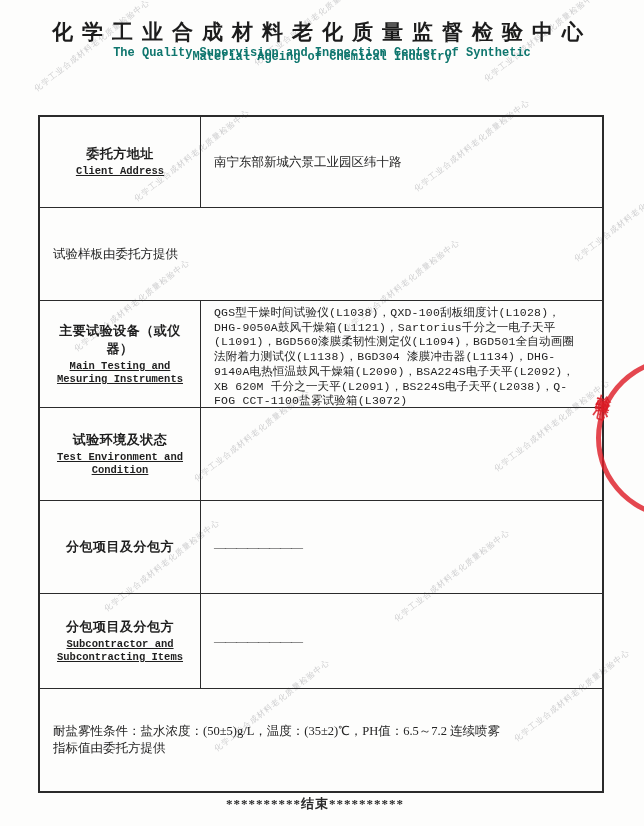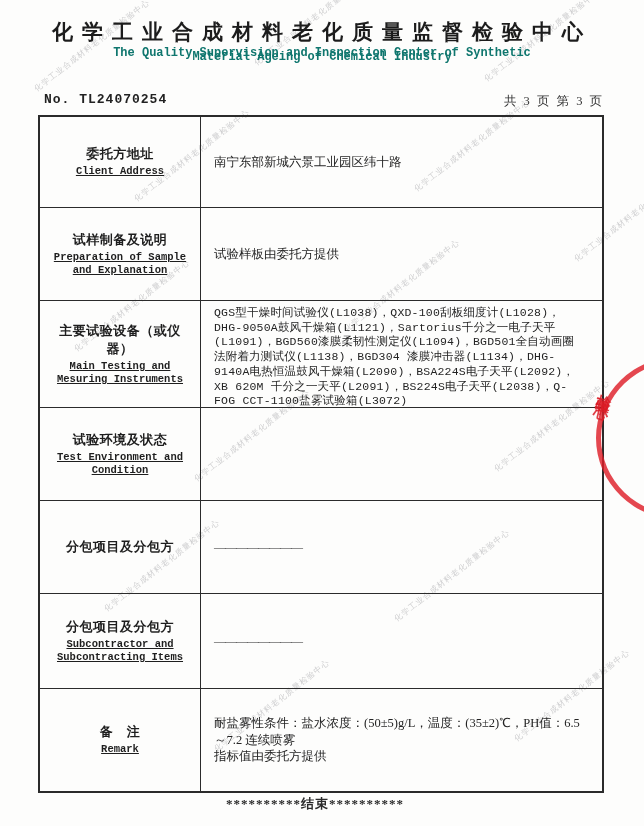--- a/index.html
+++ b/index.html
@@ -170,42 +170,34 @@
   <div class="wm" style="left:480px;top:420px">化学工业合成材料老化质量检验中心</div>
   <div class="wm" style="left:90px;top:560px">化学工业合成材料老化质量检验中心</div>
   <div class="wm" style="left:380px;top:570px">化学工业合成材料老化质量检验中心</div>
   <div class="wm" style="left:200px;top:700px">化学工业合成材料老化质量检验中心</div>
   <div class="wm" style="left:500px;top:690px">化学工业合成材料老化质量检验中心</div>
 
   <div class="title-cn">化学工业合成材料老化质量监督检验中心</div>
   <div class="title-en l1">The Quality Supervision and Inspection Center of Synthetic</div>
   <div class="title-en l2">Material Ageing of Chemical Industry</div>
 
-  <div class="meta">
-    <span class="no">No.  TL24070254</span>
-    <span class="pages">共 3 页 第 3 页</span>
-  </div>
 
   <div class="report-table">
 
     <div class="trow" style="height:90px">
       <div class="label-cell">
         <div class="label-cn">委托方地址</div>
         <div class="label-en">Client Address</div>
       </div>
       <div class="value-cell">
         <div>南宁东部新城六景工业园区纬十路</div>
       </div>
     </div>
 
     <div class="trow" style="height:93px">
-      <div class="label-cell">
-        <div class="label-cn">试样制备及说明</div>
-        <div class="label-en">Preparation of Sample and Explanation</div>
-      </div>
       <div class="value-cell">
         <div>试验样板由委托方提供</div>
       </div>
     </div>
 
     <div class="trow" style="height:107px">
       <div class="label-cell">
         <div class="label-cn">主要试验设备（或仪器）</div>
         <div class="label-en">Main Testing and Mesuring Instruments</div>
       </div>
@@ -234,24 +226,20 @@
       <div class="label-cell">
         <div class="label-cn">分包项目及分包方</div>
         <div class="label-en">Subcontractor and Subcontracting Items</div>
       </div>
       <div class="value-cell">
         <div class="dash-value">————————</div>
       </div>
     </div>
 
     <div class="trow" style="height:103px">
-      <div class="label-cell">
-        <div class="label-cn">备　注</div>
-        <div class="label-en">Remark</div>
-      </div>
       <div class="value-cell">
         <div>耐盐雾性条件：盐水浓度：(50±5)g/L，温度：(35±2)℃，PH值：6.5～7.2  连续喷雾</div>
         <div>指标值由委托方提供</div>
       </div>
     </div>
 
   </div>
 
   <div class="stamp-ring"></div>
   <div class="stamp-text">检验中心</div>

